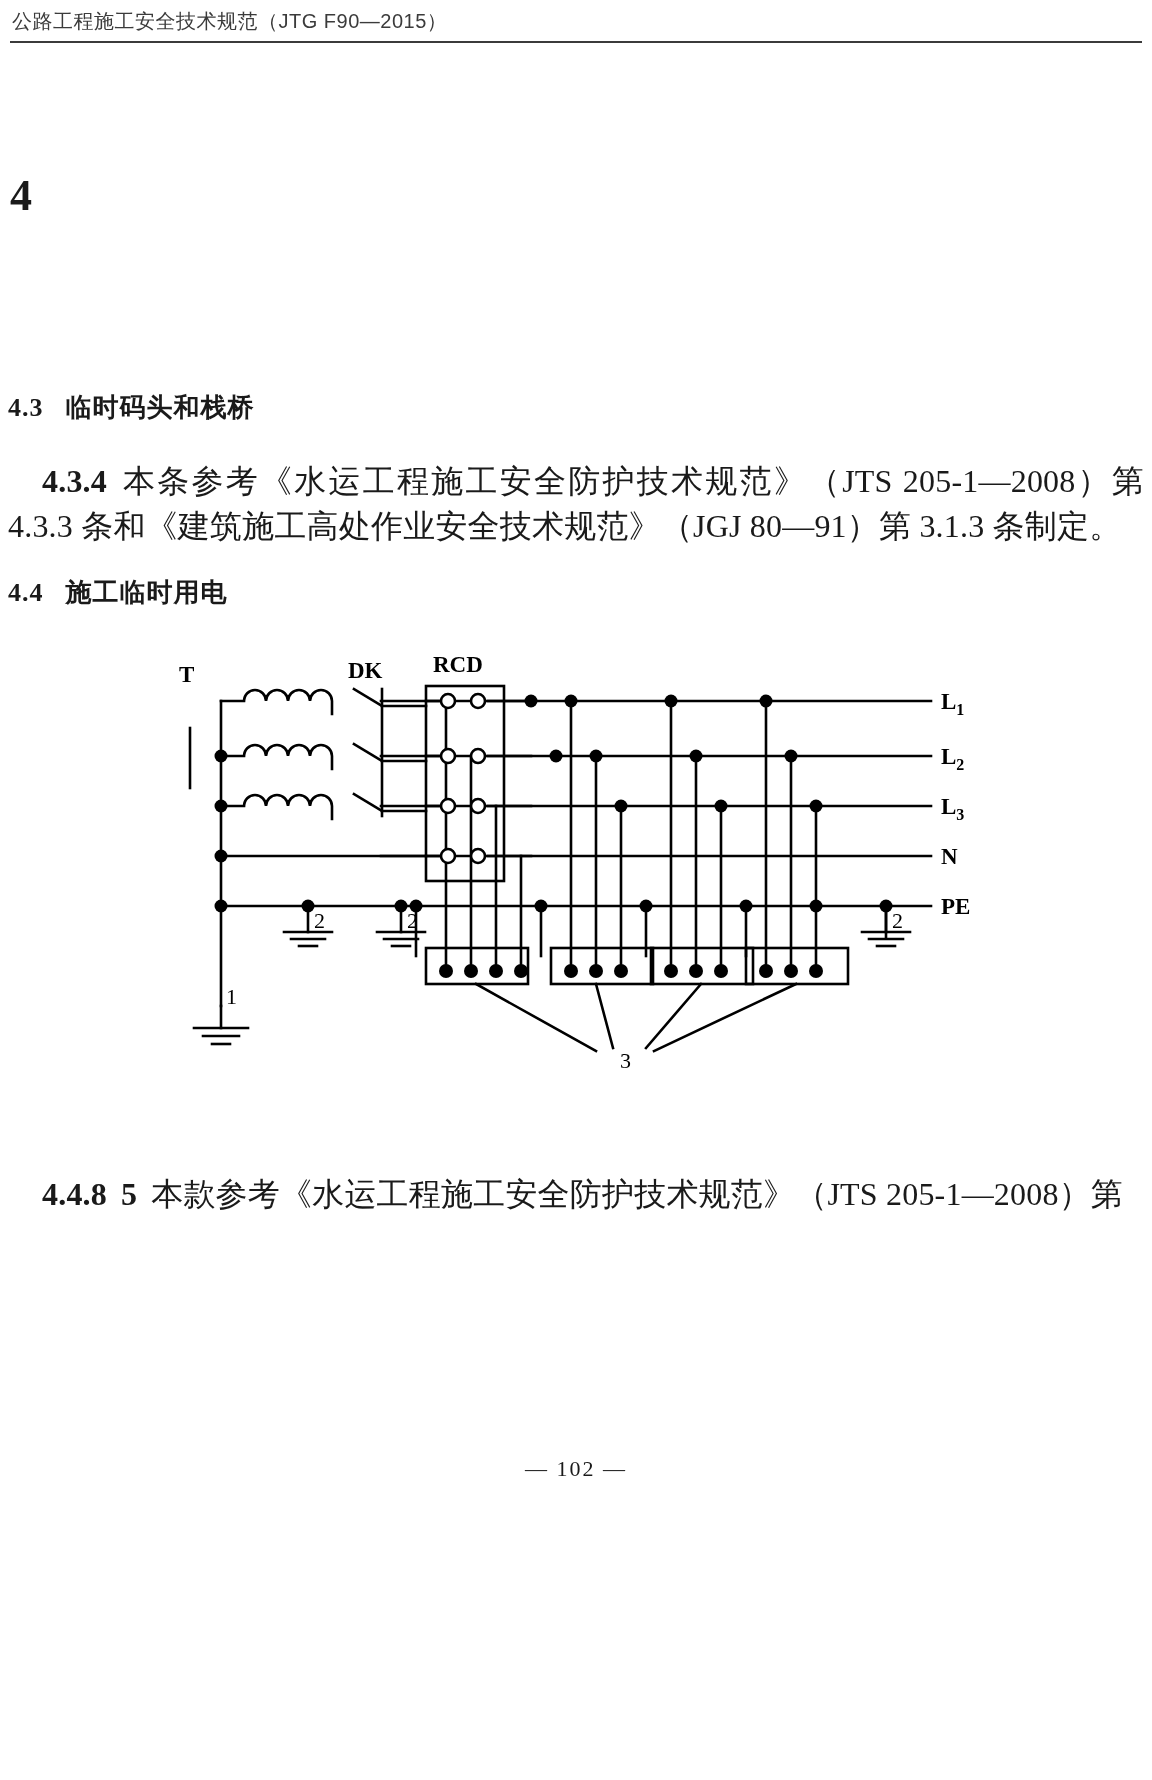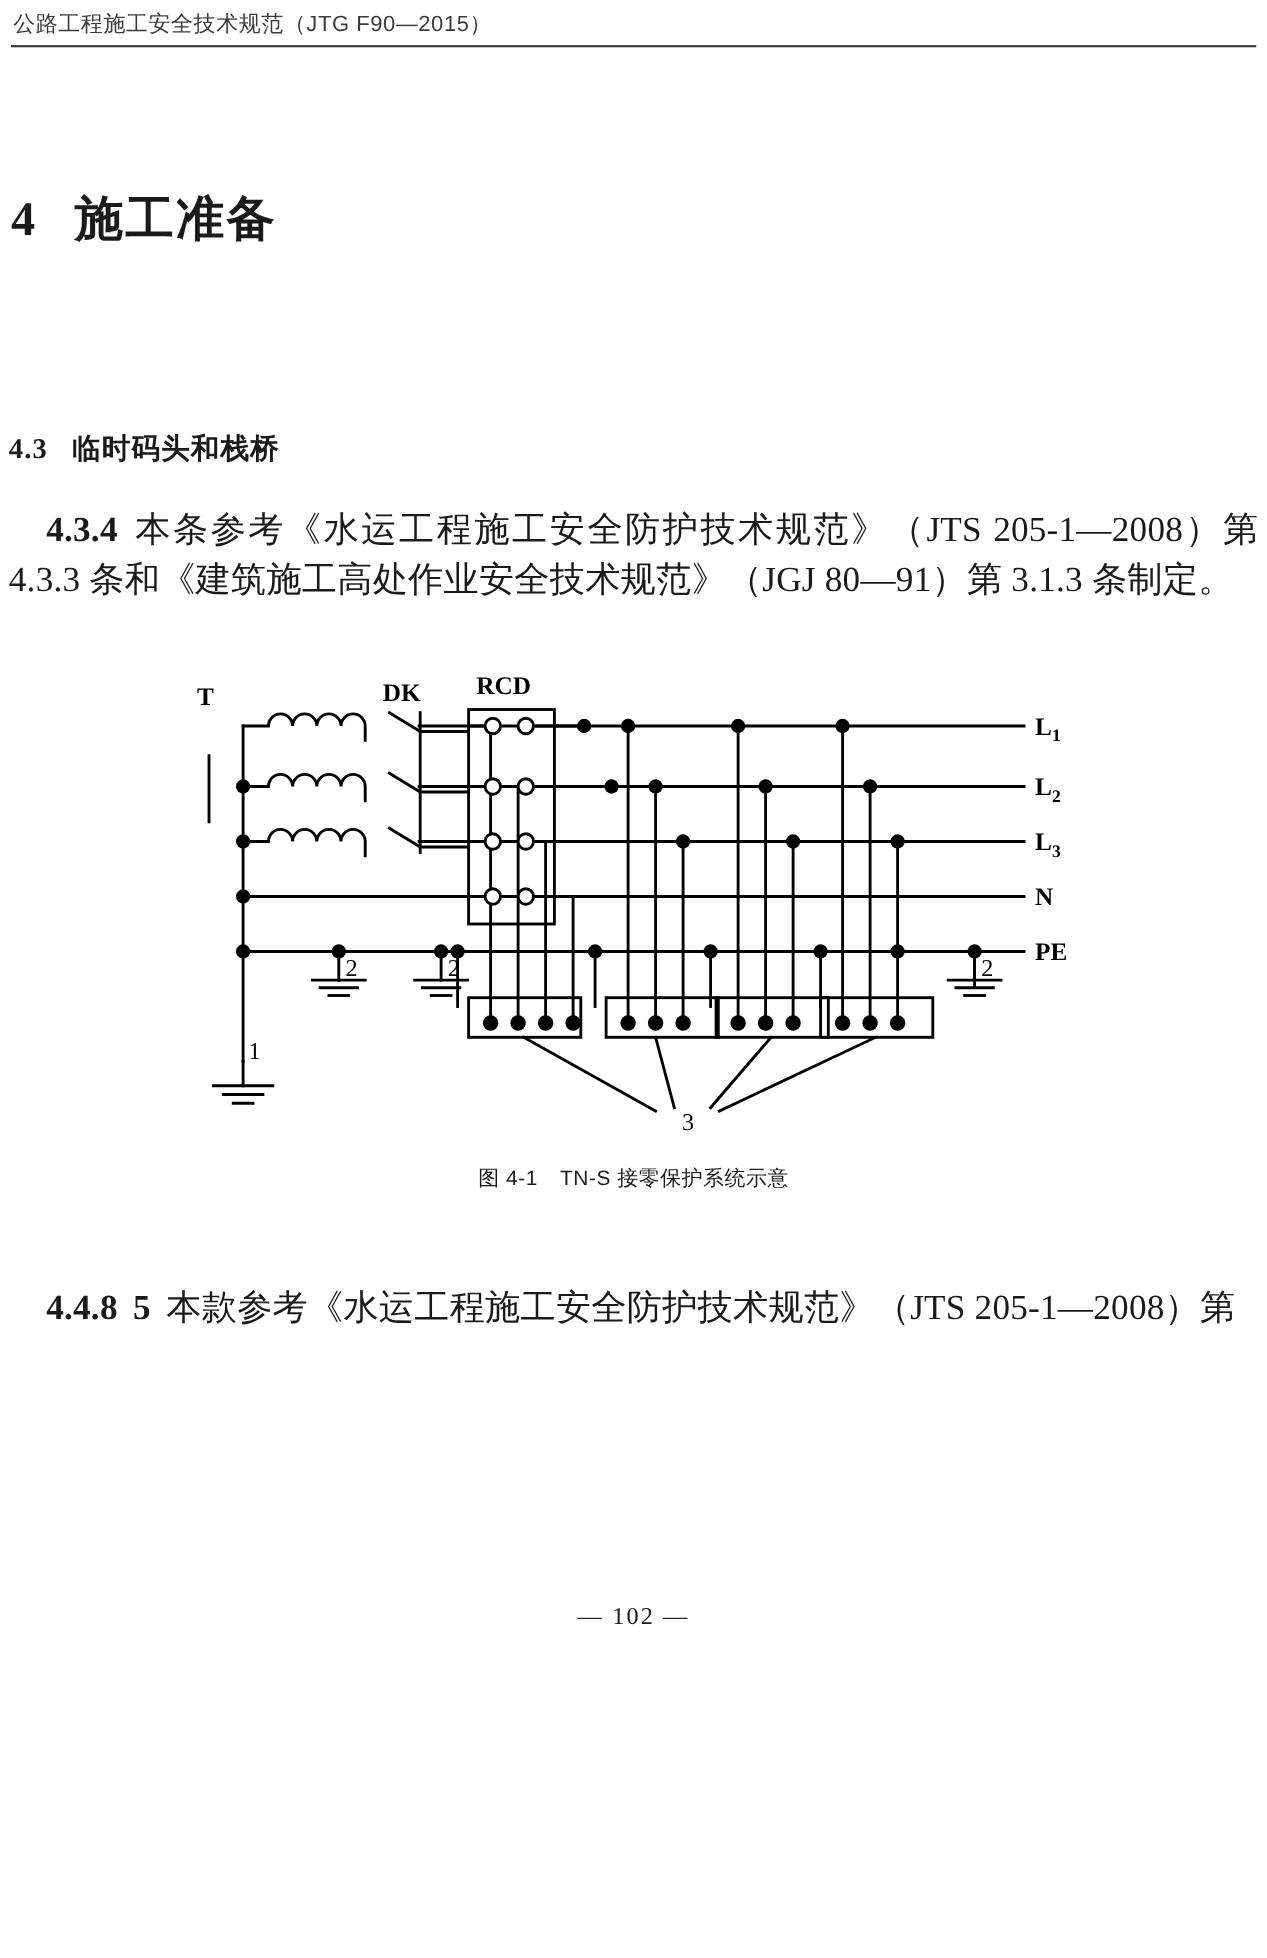--- a/index.html
+++ b/index.html
@@ -119,35 +119,37 @@
 
 <div class="page">
 
   <div class="runhead">
     <div class="runhead-text">公路工程施工安全技术规范（JTG  F90—2015）</div>
     <div class="runhead-rule"></div>
   </div>
 
   <div class="chapter">
     <span class="chapter-num">4</span>
-    <span>施工准备</span>
   </div>
 
   <div class="content">
 
     <div class="sec-head">
       <span class="sh-num">4.3</span><span>临时码头和栈桥</span>
     </div>
 
     <div class="gap-a"></div>
 
     <p class="para"><span class="indent"></span><span class="clause-no">4.3.4</span><span>本条参考《水运工程施工安全防护技术规范》（JTS  205-1—2008）第 4.3.3 条和《建筑施工高处作业安全技术规范》（JGJ  80—91）第 3.1.3 条制定。</span></p>
 
     <div class="gap-c"></div>
 
+    <div class="sec-head">
+      <span class="sh-num">4.4</span><span>施工临时用电</span>
+    </div>
 
     <div class="gap-b"></div>
 
 
     <div class="figure-wrap">
       <svg width="900" height="430" viewBox="0 0 900 430">
         <g stroke="#000" stroke-width="2.6" fill="none" stroke-linecap="square">
 
           <line x1="255" y1="45" x2="805" y2="45"></line>
           <line x1="255" y1="100" x2="805" y2="100"></line>
@@ -323,23 +325,20 @@
 
         <g fill="#000" font-size="22">
           <text x="100" y="348">1</text>
           <text x="188" y="272">2</text>
           <text x="281" y="272">2</text>
           <text x="766" y="272">2</text>
           <text x="494" y="412">3</text>
         </g>
       </svg>
 
-      <div class="fig-caption">
-        <span>图 4-1</span><span class="cap-sp"></span><span>TN-S 接零保护系统示意</span>
-      </div>
     </div>
 
     <div class="gap-b"></div>
 
 
     <div class="gap-c"></div>
 
 
     <div class="gap-c"></div>
 

